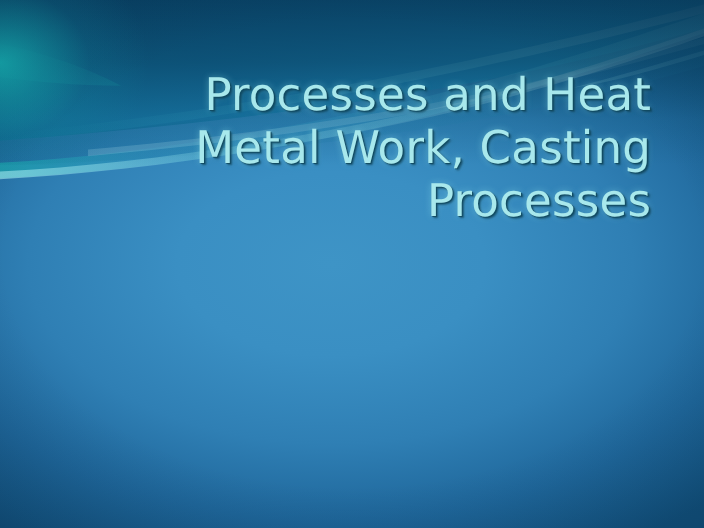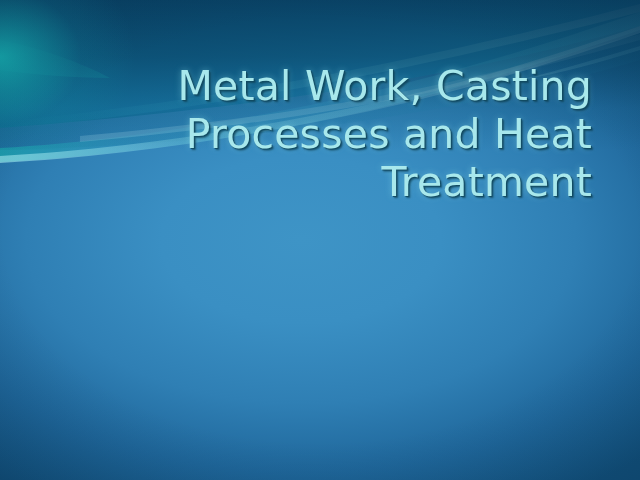--- a/index.html
+++ b/index.html
@@ -146,18 +146,18 @@
     <path d="M640,46 C600,58 560,70 520,80 C560,74 600,62 640,50 Z" fill="#9FE4F0" opacity="0.35"></path>
 
     <path d="M0,40 C40,48 80,62 110,78 C70,78 30,74 0,70 Z" fill="#1BB6BA" opacity="0.45"></path>
   </svg>
 
   <div class="bg-topdark"></div>
   <div class="bg-leftteal"></div>
   <div class="bg-vignette"></div>
 
   <div class="title-block">
+    <div class="title-line">Processes and Heat</div>
     <div class="title-line">Metal Work, Casting</div>
-    <div class="title-line">Processes and Heat</div>
-    <div class="title-line">Treatment</div>
+    <div class="title-line">Processes</div>
   </div>
 
 </div>
 
 </body></html>

